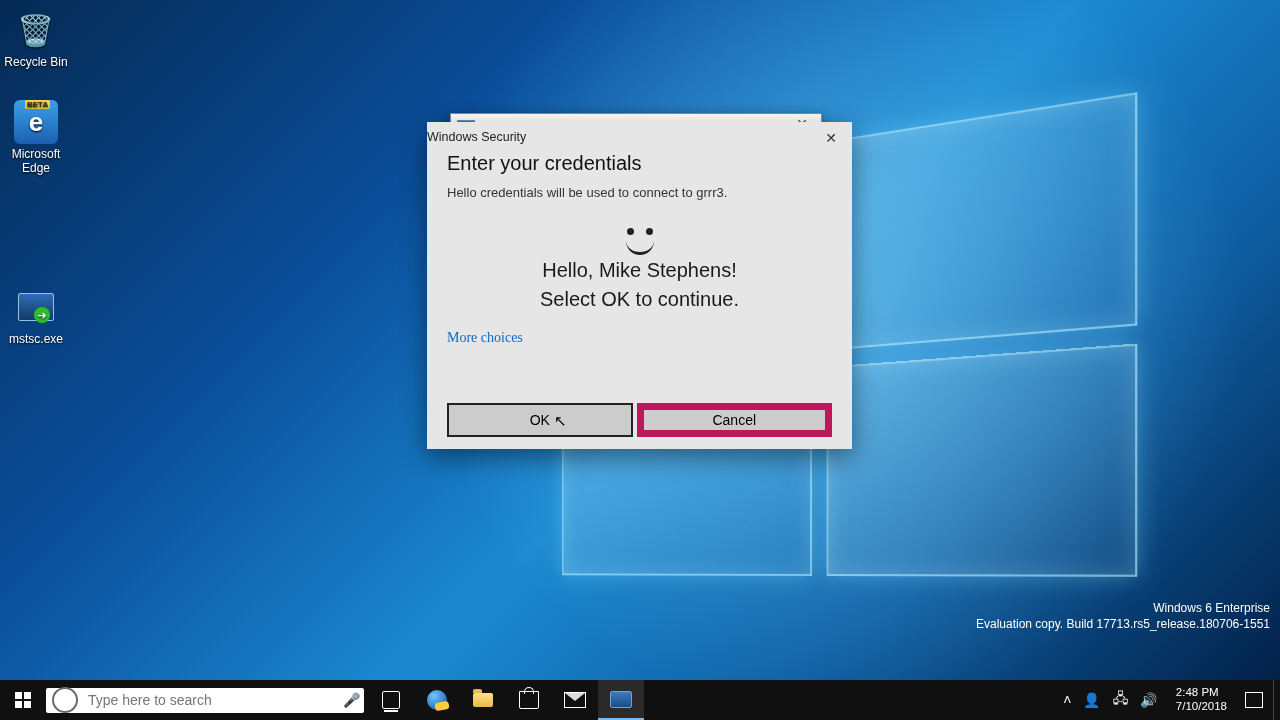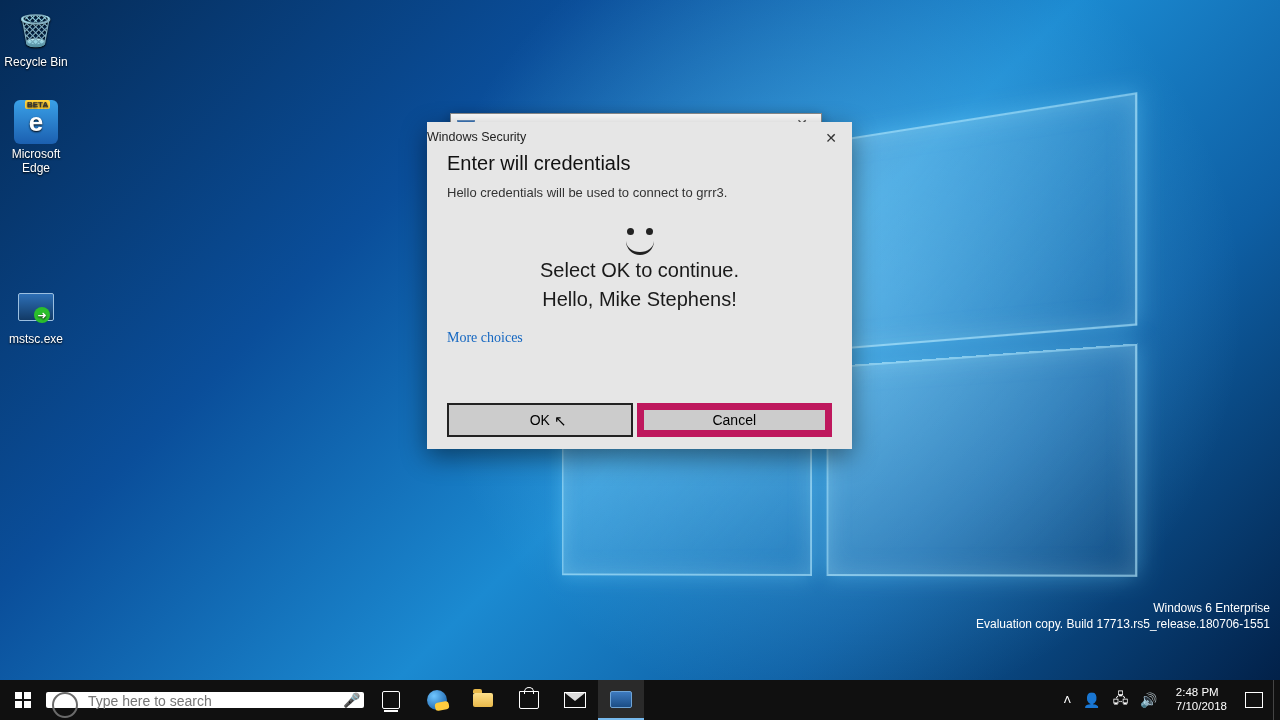--- a/index.html
+++ b/index.html
@@ -52,21 +52,21 @@
 .dlg button{flex:1;height:34px;border:7px solid #be185d;background:#ccc;font-size:14px;cursor:pointer;}
 .dlg button.primary{border:2px solid #222;}
 .cursor{position:absolute;left:554px;top:412px;font-size:15px;color:#000;pointer-events:none;}
 
 .wm{position:absolute;right:10px;bottom:48px;color:#fff;font-size:12px;text-align:right;line-height:1.35;}
 
 .taskbar{position:absolute;left:0;bottom:0;width:1280px;height:40px;background:#101010;display:flex;align-items:center;color:#fff;}
 .taskbar .start{width:46px;height:40px;display:flex;align-items:center;justify-content:center;cursor:pointer;}
 .taskbar .start .sq{width:16px;height:16px;display:grid;grid-template-columns:7px 7px;grid-template-rows:7px 7px;gap:2px;}
 .taskbar .start .sq div{background:#fff;}
-.taskbar .search{width:318px;height:16px;background:#fff;color:#555;display:flex;align-items:flex-start;border-radius:2px;margin-right:4px;}
+.taskbar .search{width:318px;height:25px;background:#fff;color:#555;display:flex;align-items:center;border-radius:2px;margin-right:4px;}
 .taskbar .search .o{width:22px;height:22px;border:2px solid #6a6a6a;border-radius:50%;margin:0 8px 0 6px;}
 .taskbar .search input{flex:1;border:none;outline:none;font-size:14px;color:#555;background:transparent;}
 .taskbar .search .mic{width:24px;color:#444;font-size:14px;text-align:center;}
 .taskbar .tbtn{width:46px;height:40px;display:flex;align-items:center;justify-content:center;font-size:18px;color:#fff;cursor:pointer;}
 .taskbar .tbtn.active{background:#2a2a2a;border-bottom:2px solid #76b9ed;height:38px;}
 .taskbar .spacer{flex:1;}
 .taskbar .tray{display:flex;align-items:center;gap:12px;padding-right:2px;font-size:13px;}
 .taskbar .tray .ic{font-size:14px;color:#fff;cursor:pointer;}
 .taskbar .clock{text-align:left;font-size:11.5px;line-height:1.2;padding:0 6px;}
 .taskbar .ac{width:38px;height:40px;display:flex;align-items:center;justify-content:center;cursor:pointer;}
@@ -116,28 +116,28 @@
 
   <div class="rdpwin">
     <div class="tico"></div>
     <div class="tit">Remote Desktop Connection</div>
     <div class="x">✕</div>
   </div>
 
   <div class="dlg">
     <div class="titlebar">Windows Security</div>
     <div class="close">✕</div>
-    <div class="head">Enter will credentials</div>
+    <div class="head">Enter your credentials</div>
     <div class="sub">Hello credentials will be used to connect to grrr3.</div>
     <div class="smile">
         <div class="m"></div>
       </div>
     <div class="hello">
+      <div>Hello, Mike Stephens!</div>
       <div>Select OK to continue.</div>
-      <div>Hello, Mike Stephens!</div>
     </div>
     <div class="more"><a>More choices</a></div>
     <div class="btnrow">
       <button class="primary">OK</button>
       <button>Cancel</button>
     </div>
   </div>
   <div class="cursor">↖</div>
 
   <div class="wm">

